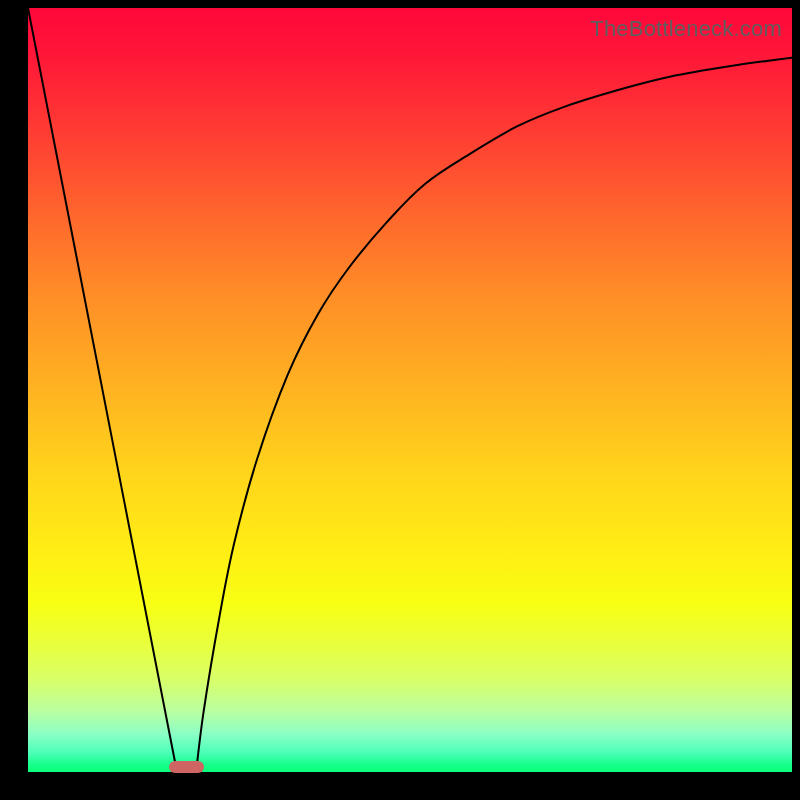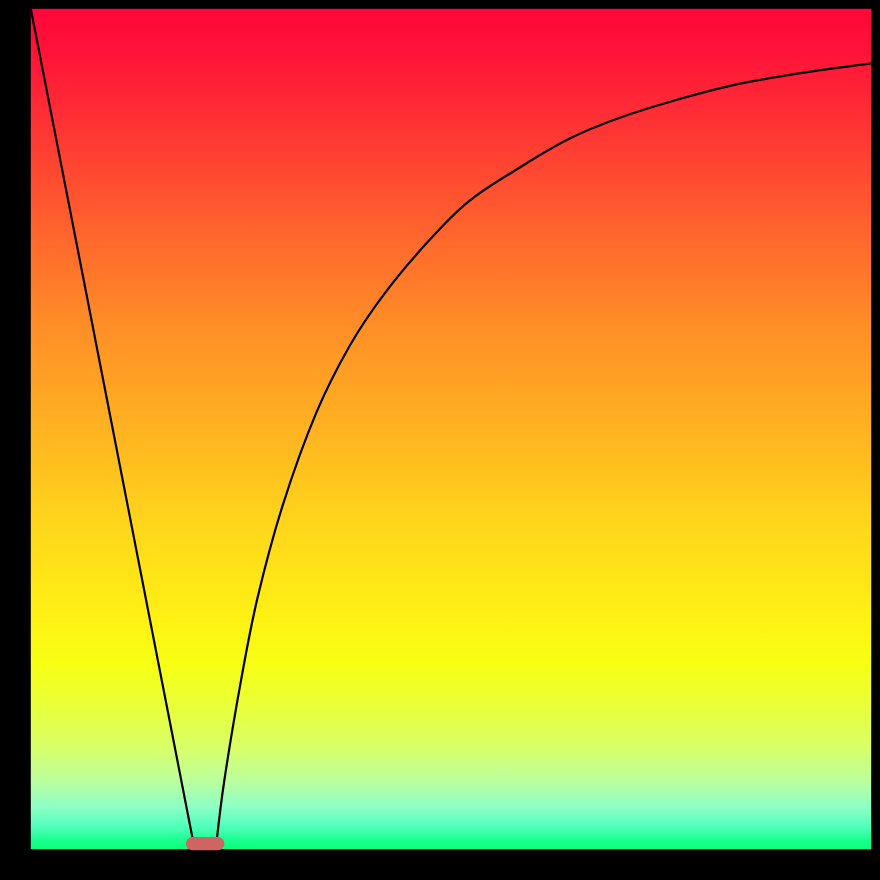--- a/index.html
+++ b/index.html
@@ -65,19 +65,20 @@
     background: #ce6563;
     border-radius: 6px;
     z-index: 4;
   }
 </style>
 </head>
 <body>
 
 <div class="frame">
   <div class="plot">
+    <div class="watermark">TheBottleneck.com</div>
     <svg class="curve" viewBox="0 0 764 764" preserveAspectRatio="none">
       <path fill="none" stroke="#000" stroke-width="2" stroke-linecap="round" d="M 0 0 L 148.98000000000002 764"></path>
       <path fill="none" stroke="#000" stroke-width="2" stroke-linecap="round" d="M 168.08 764 C 169.45520000000002 752.9984, 171.5944 730.384, 175.72 702.88 C 179.8456 675.376, 185.4992 641.4544000000001, 191 611.2 C 196.5008 580.9456, 199.404 563.6791999999999, 206.28 534.8 C 213.156 505.92079999999993, 219.5736 481.01439999999997, 229.2 450.76 C 238.82639999999998 420.5056, 248.7584 392.8488, 259.76 366.71999999999997 C 270.7616 340.59119999999996, 279.3184 324.8528, 290.32 305.6 C 301.3216 286.34720000000004, 308.5032 276.26239999999996, 320.88 259.76 C 333.2568 243.2576, 345.328 229.04720000000006, 359.08 213.92000000000007 C 372.832 198.79280000000008, 382.1528 188.09680000000006, 397.28000000000003 175.72000000000003 C 412.40720000000005 163.3432, 426.6175999999999 155.47399999999996, 443.11999999999995 145.15999999999997 C 459.62239999999997 134.84599999999998, 472.4576 126.67120000000006, 488.96000000000004 118.42000000000007 C 505.46240000000006 110.16880000000009, 516.9223999999999 105.78344000000007, 534.8 99.32000000000005 C 552.6776 92.85656000000003, 569.0272 88.01279999999996, 588.28 82.51199999999994 C 607.5328 77.01119999999993, 621.132 73.16063999999999, 641.76 68.75999999999999 C 662.388 64.35936, 680.8768 61.50199999999997, 702.88 58.063999999999965 C 724.8832 54.62599999999996, 752.9984 51.17271999999997, 764 49.65999999999997"></path>
     </svg>
     <div class="marker" style="left: 141.34px; width: 34.38px; bottom: -1.416px; background: rgb(206, 101, 99);"></div>
   </div>
 </div>
 
 </body></html>

